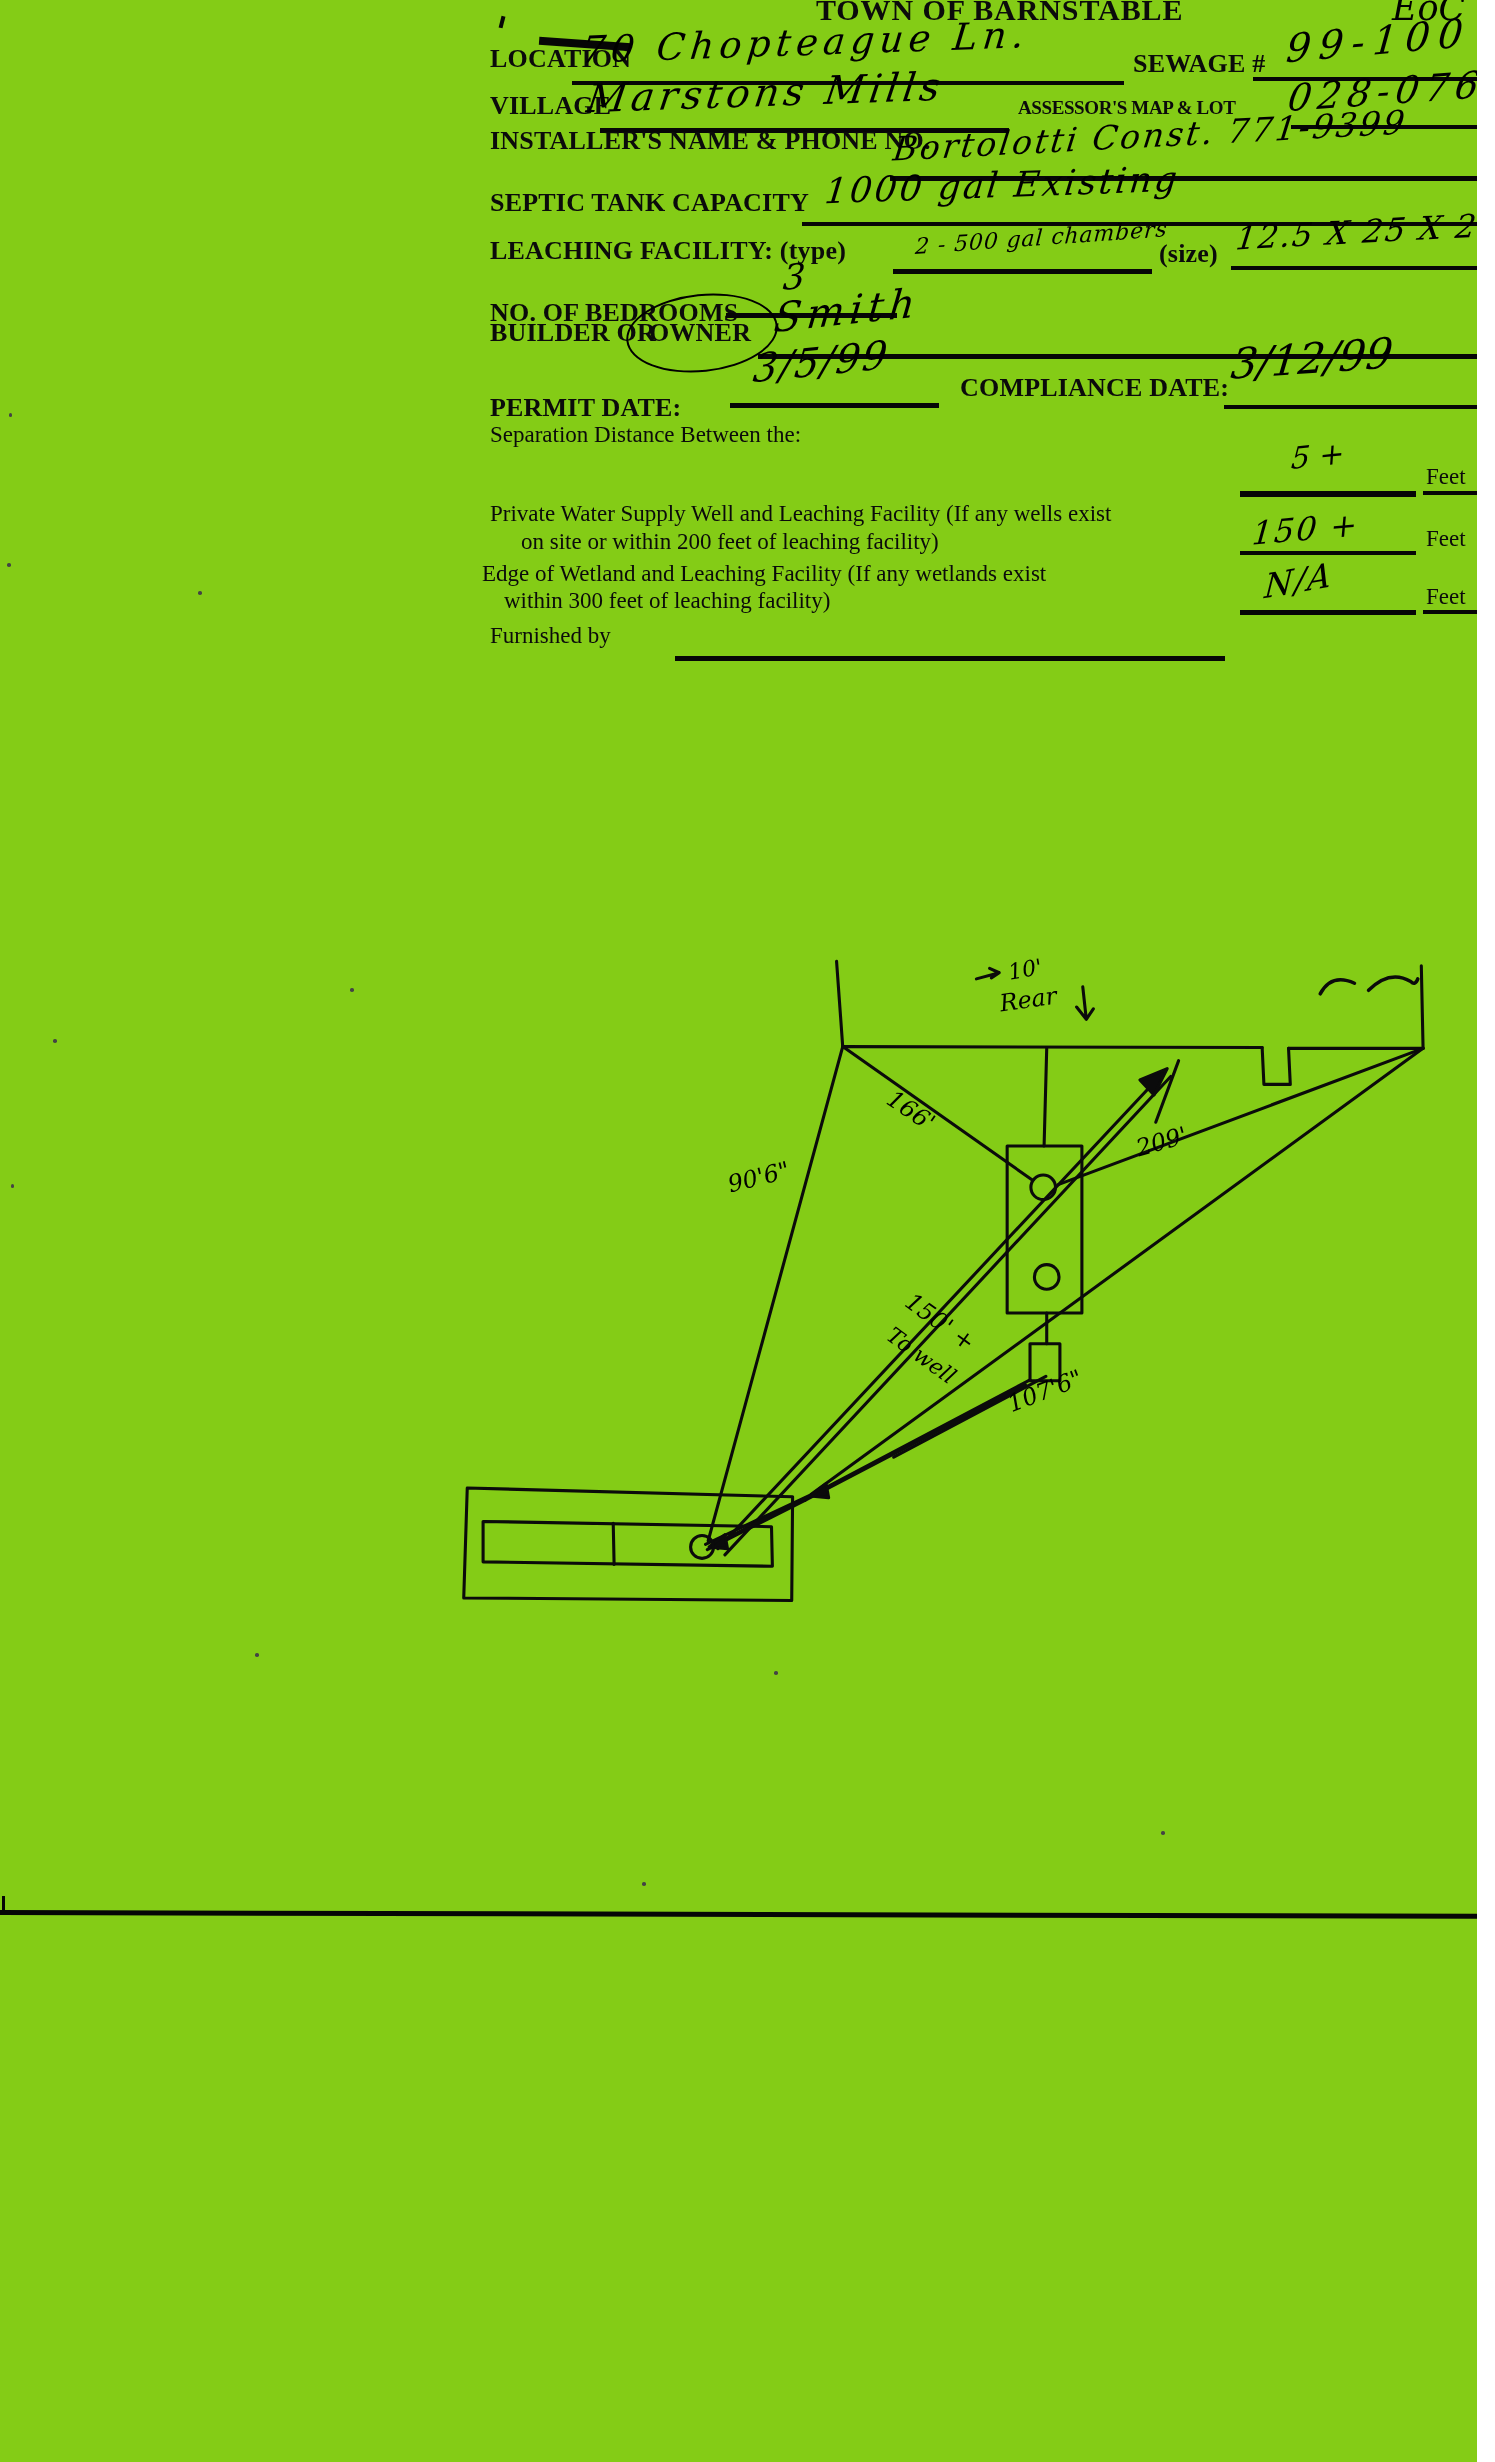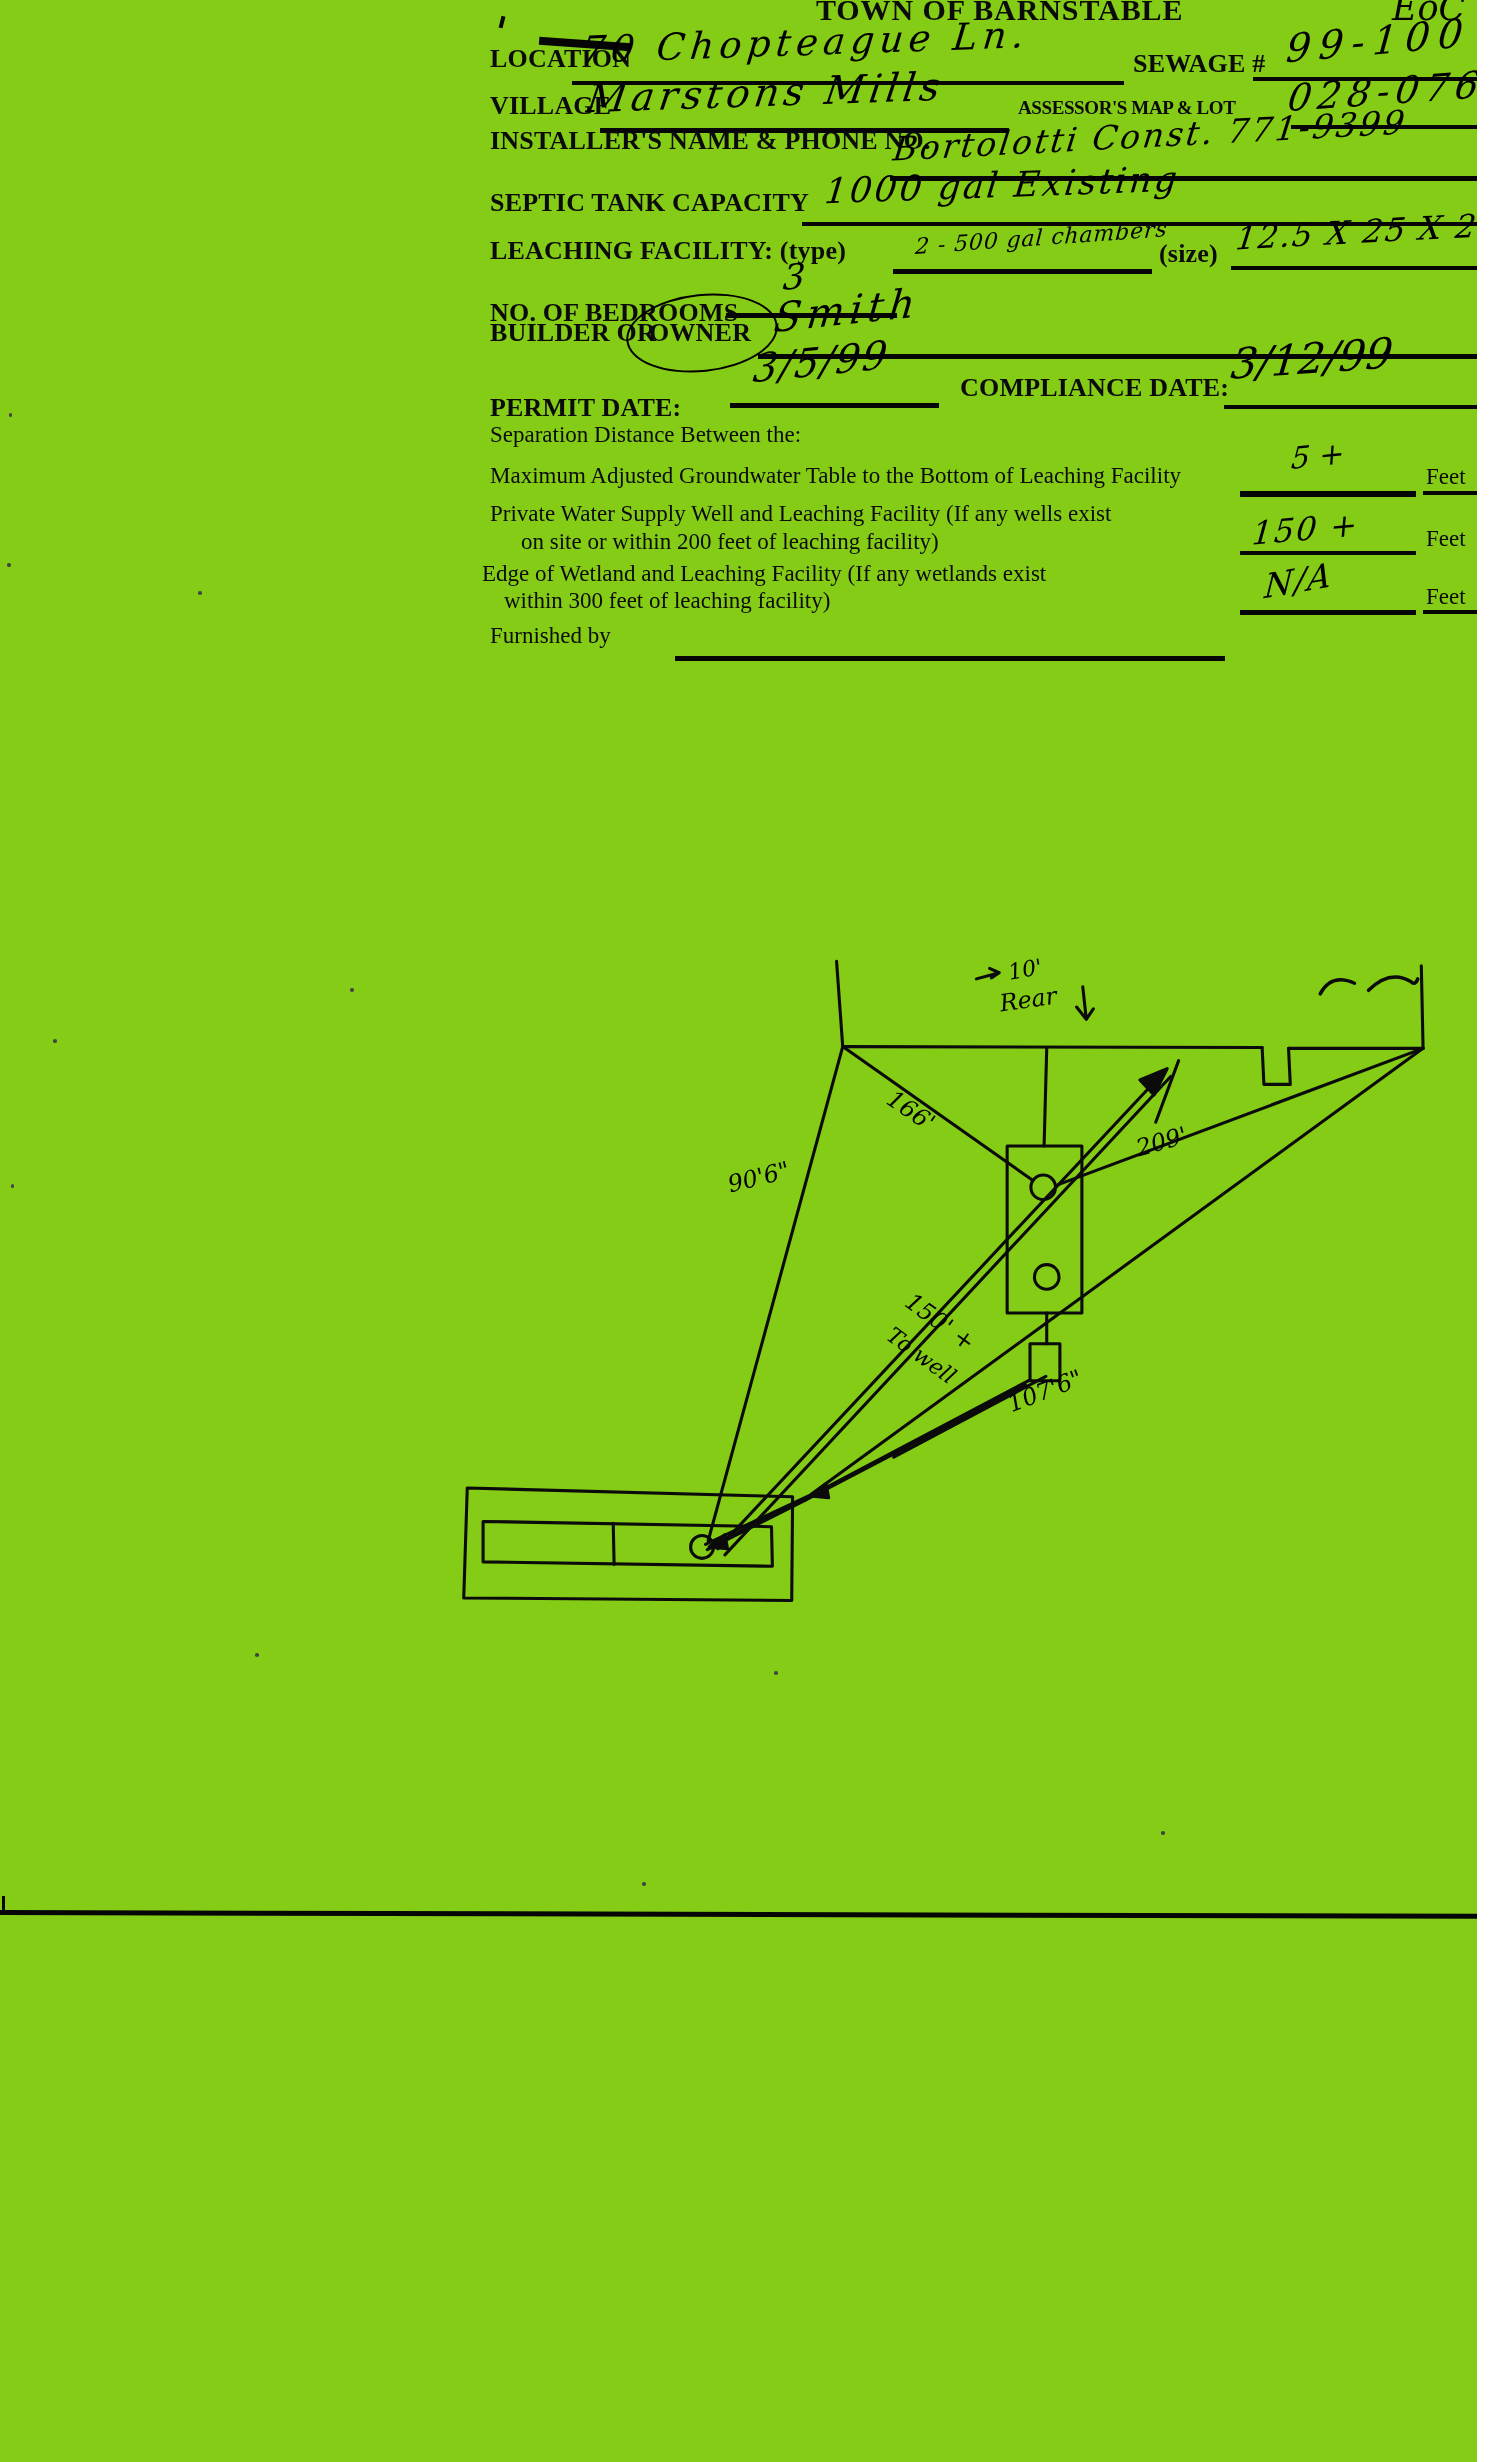--- a/index.html
+++ b/index.html
@@ -65,21 +65,20 @@
 
   <span class="abs lbl" style="left:490px;top:368px;margin-top:25px;">PERMIT DATE:</span>
   <div class="ul" style="left:730px;top:403px;width:209px;height:5.3px;"></div>
   <span class="abs hw" style="left:753px;top:339px;font-size:39px;letter-spacing:1.8px;transform:rotate(-6deg) skewX(-12deg);">3/5/99</span>
   <span class="abs lbl" style="left:960px;top:373px;">COMPLIANCE DATE:</span>
   <div class="ul" style="left:1224px;top:405px;width:266px;height:4.4px;"></div>
   <span class="abs hw" style="left:1231px;top:334px;font-size:42px;transform:rotate(-4deg) skewX(-10deg);">3/12/99</span>
 
   <span class="abs txt" style="left:490px;top:422px;">Separation Distance Between the:</span>
 
-  <span class="abs txt" style="left:490px;top:463px;">Maximum Adjusted Groundwater Table to the Bottom of Leaching Facility</span>
   <span class="abs hw" style="left:1291px;top:438px;font-size:30px;transform:rotate(-6deg) skewX(-10deg);">5 +</span>
   <div class="ul" style="left:1240px;top:491px;width:176px;height:6.2px;"></div>
   <span class="abs txt" style="left:1426px;top:464px;">Feet</span>
   <div class="ul" style="left:1423px;top:491px;width:72px;height:4.4px;"></div>
 
   <span class="abs txt" style="left:490px;top:501px;">Private Water Supply Well and Leaching Facility  (If any wells exist</span>
   <span class="abs txt" style="left:521px;top:529px;">on site or within 200 feet of leaching facility)</span>
   <span class="abs hw" style="left:1252px;top:510px;font-size:32px;letter-spacing:1.8px;transform:rotate(-5deg) skewX(-10deg);">150 +</span>
   <div class="ul" style="left:1240px;top:551px;width:176px;height:4.4px;"></div>
   <span class="abs txt" style="left:1426px;top:526px;">Feet</span>

